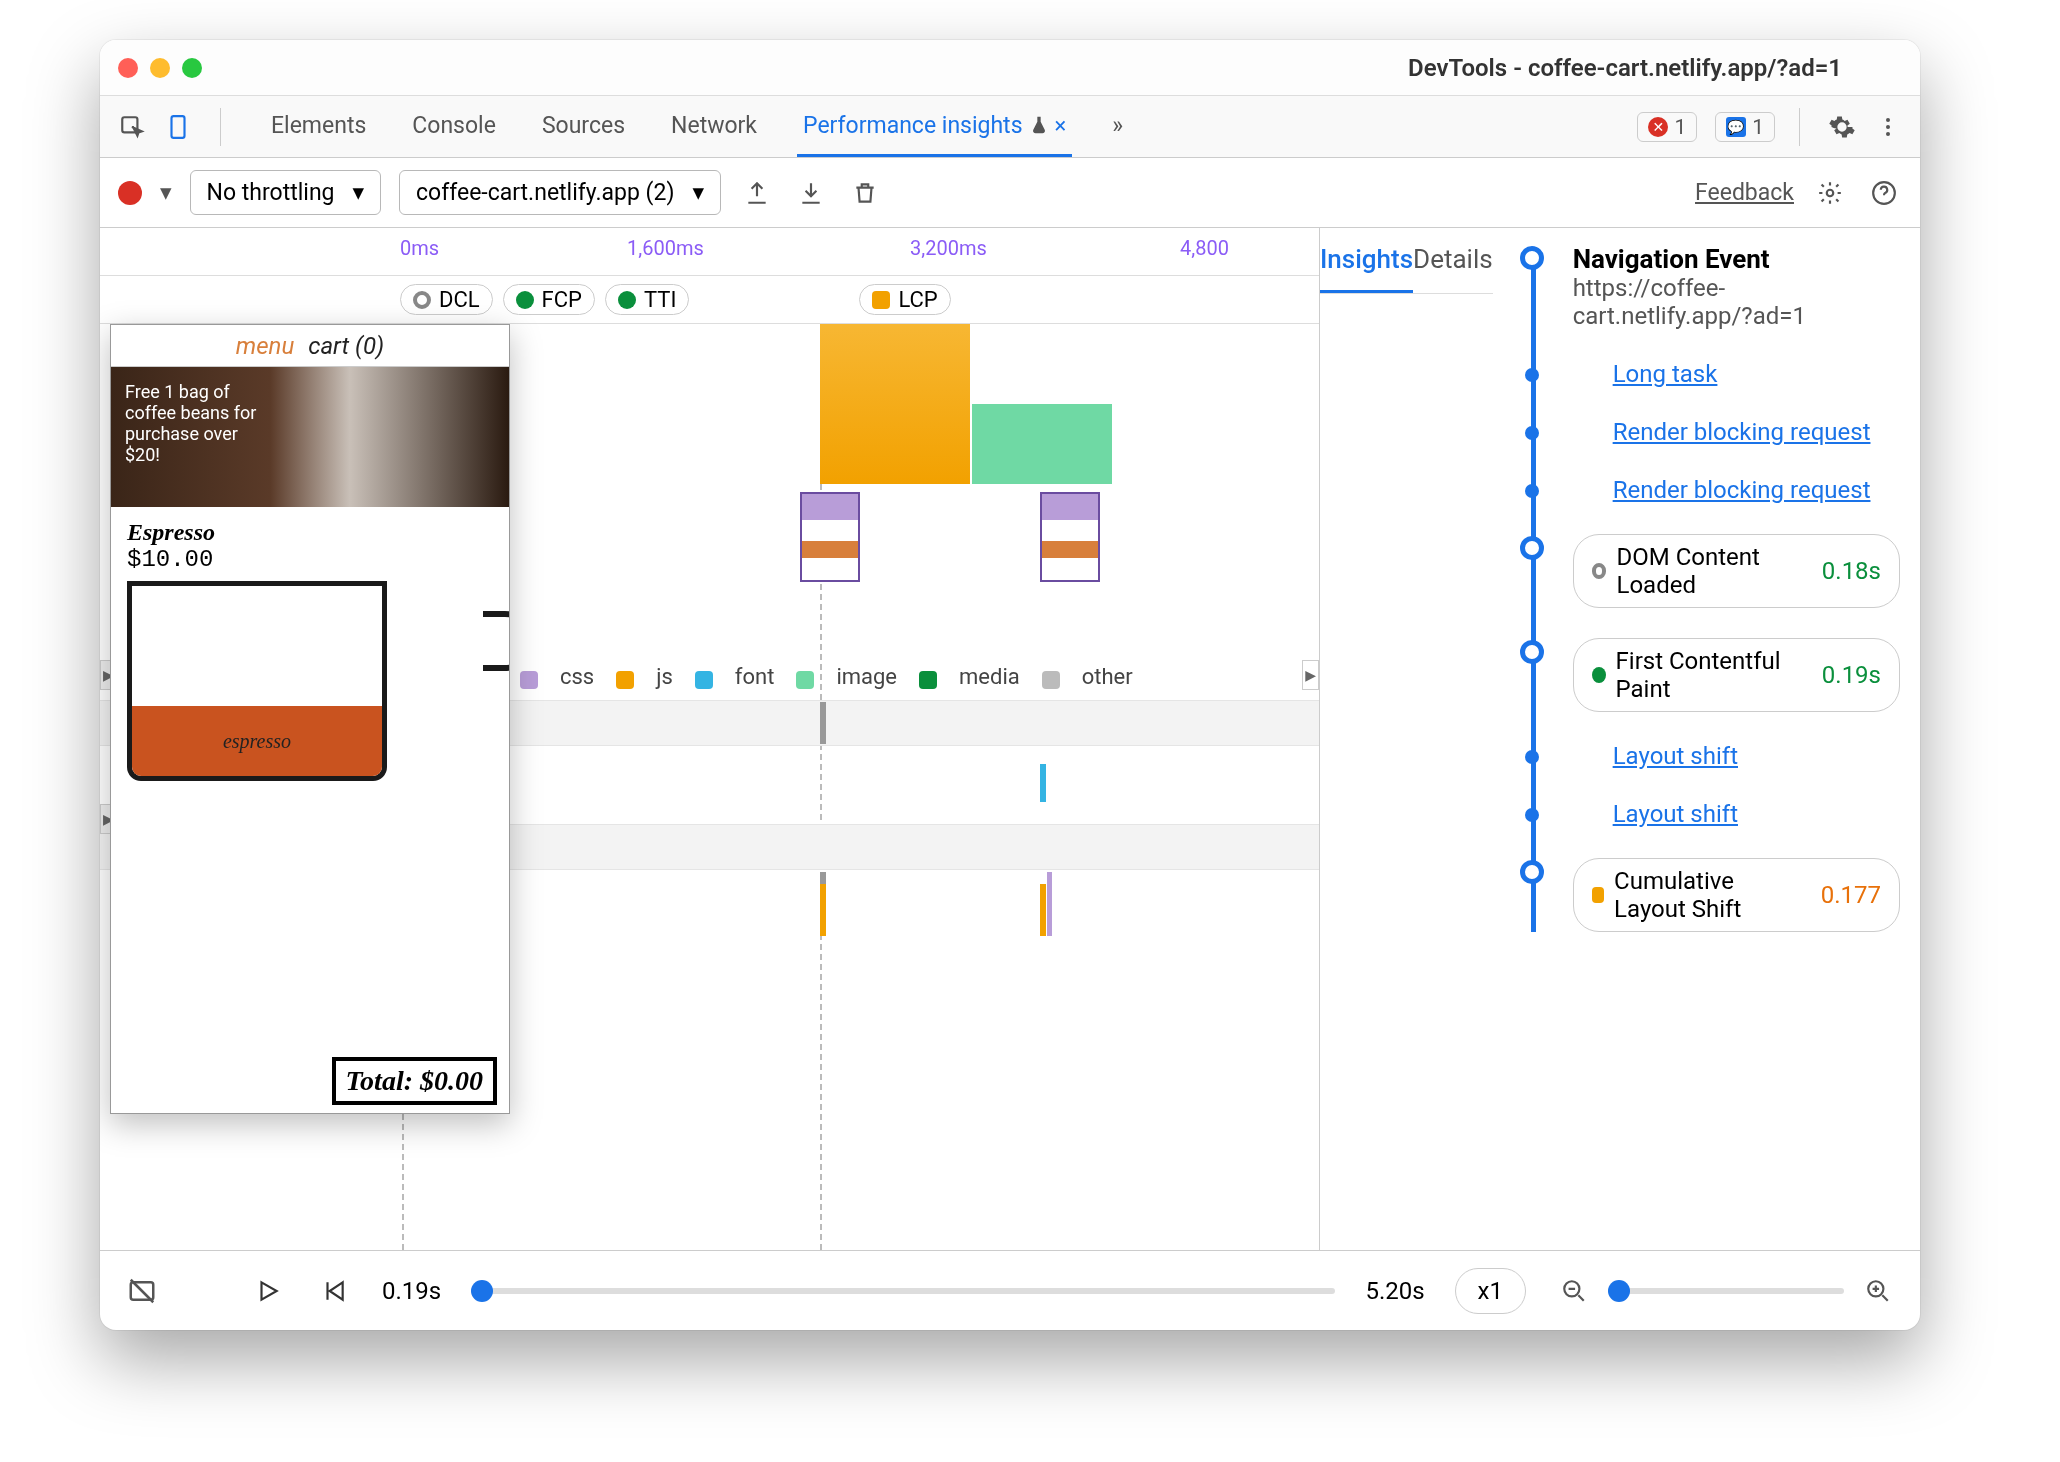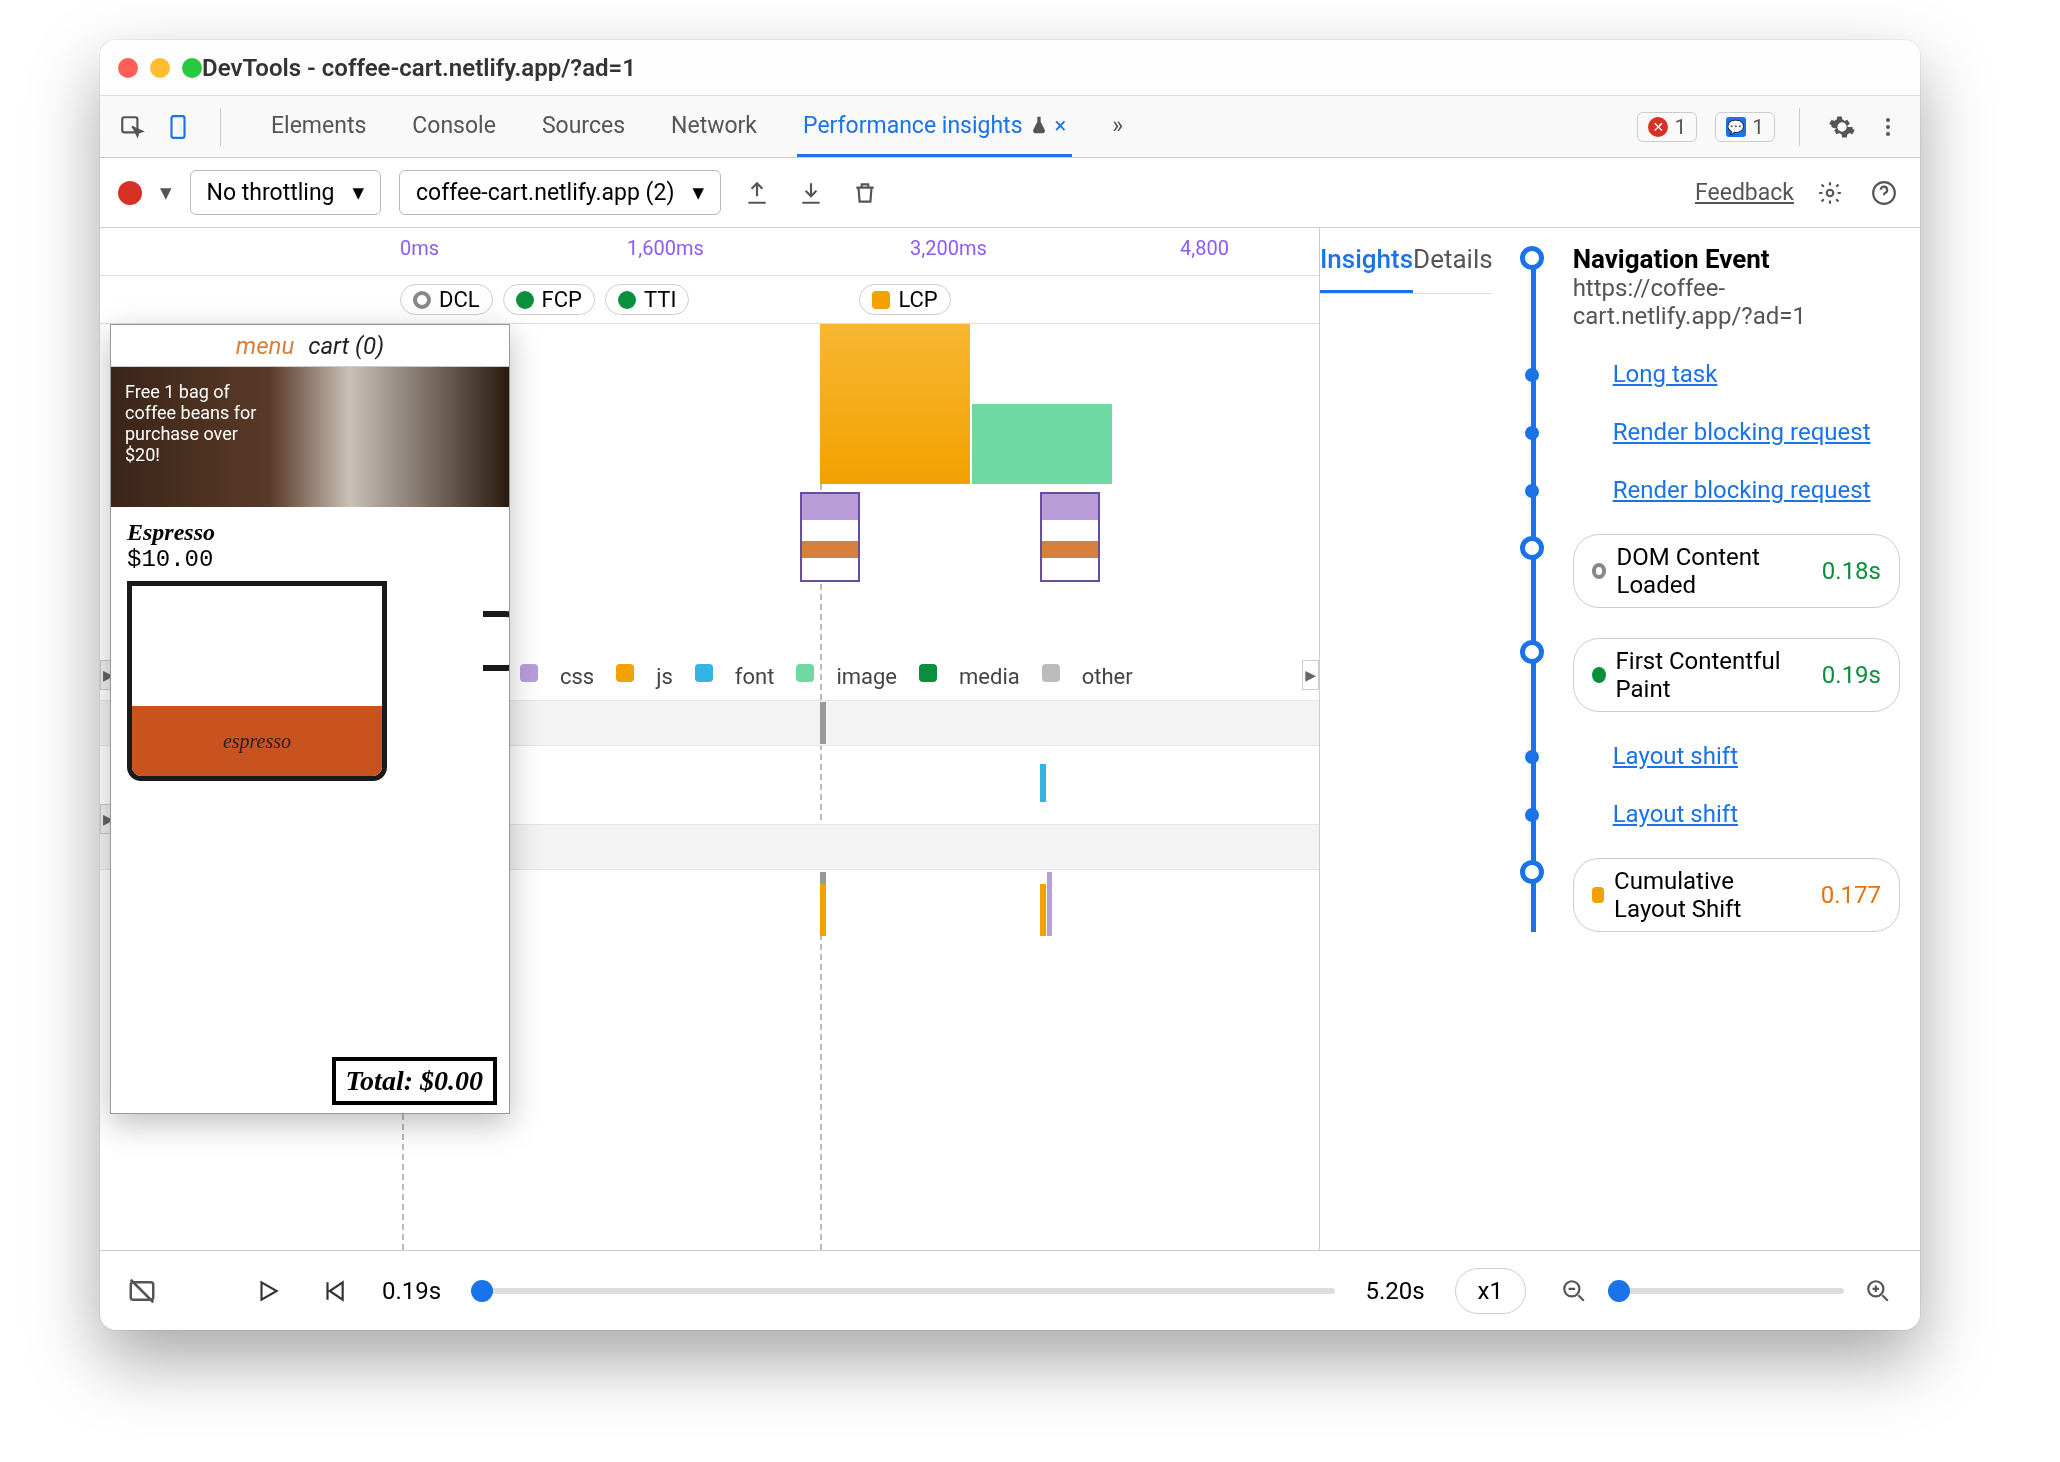--- a/index.html
+++ b/index.html
@@ -2,21 +2,21 @@
 <html><head>
 <meta charset="utf-8">
 <style>
   * { box-sizing: border-box; margin: 0; padding: 0; font-family: -apple-system, BlinkMacSystemFont, "Segoe UI", Roboto, sans-serif; }
   body { background: #fff; width: 2060px; height: 1462px; position: relative; }
   .window { position: absolute; left: 100px; top: 40px; width: 1820px; height: 1290px; background: #fff; border-radius: 16px; box-shadow: 0 30px 70px rgba(0,0,0,0.35), 0 0 0 1px rgba(0,0,0,0.05); overflow: hidden; display:flex; flex-direction:column;}
   .titlebar { height: 56px; display: flex; align-items: center; padding: 0 18px; border-bottom: 1px solid #ddd; background: #fdfdfd; }
   .traffic { display:flex; gap:12px; }
   .dot { width:20px; height:20px; border-radius:50%; }
   .dot.red{background:#ff5f57;} .dot.yellow{background:#febc2e;} .dot.green{background:#28c840;}
-  .title { flex:1; text-align:left; font-weight:600; font-size:24px; color:#333; }
+  .title { flex:1; text-align:right; font-weight:600; font-size:24px; color:#333; }
   .tabbar { height:62px; display:flex; align-items:center; border-bottom:1px solid #ccc; background:#f9f9f9; padding:0 14px; gap:10px; font-size:23px; color:#555;}
   .iconbtn { width:36px; height:36px; display:flex;align-items:center;justify-content:center; border-radius:4px; color:#555;}
   .tabs { display:flex; gap:34px; margin-left:20px; align-items:center; height:100%;}
   .tab { padding:0 6px; height:100%; display:flex; align-items:center; color:#555; gap:6px; border-bottom:3px solid transparent;}
   .tab.active { color:#1a73e8; border-bottom-color:#1a73e8;}
   .spacer{flex:1;}
   .badge{display:flex;align-items:center;gap:6px;border:1px solid #ccc;border-radius:6px;padding:2px 10px;font-size:21px;}
   .badge.err .circ{background:#d93025;} .badge.info .circ{background:#1a73e8;}
   .circ{width:20px;height:20px;border-radius:50%;display:flex;align-items:center;justify-content:center;color:#fff;font-size:14px;}
   .tb-divider{width:1px;height:38px;background:#ccc;margin:0 14px;}
@@ -28,21 +28,21 @@
   .left{flex:1; display:flex; flex-direction:column; position:relative; border-right:1px solid #ccc; min-width:0;}
   .right{width:600px; display:flex; flex-direction:row;}
   .ruler{height:48px;border-bottom:1px solid #ddd;position:relative;font-size:20px;color:#8b5cf6;}
   .ruler .tick{position:absolute;top:8px;}
   .markerrow{height:48px;border-bottom:1px solid #ddd;display:flex;align-items:center;gap:10px;padding-left:300px;font-size:22px;}
   .pill{border:1px solid #ccc;border-radius:22px;padding:2px 12px;display:flex;align-items:center;gap:8px;background:#fff;}
   .sq{width:18px;height:18px;border-radius:4px;}
   .ring{width:18px;height:18px;border-radius:50%;border:4px solid #888;}
   .dotc{width:18px;height:18px;border-radius:50%;}
   .maincanvas{flex:1;position:relative;background:#fff;}
-  .legendrow{position:absolute;left:420px;top:340px;right:20px;display:flex;gap:22px;align-items:flex-start;font-size:22px;color:#444;}
+  .legendrow{position:absolute;left:420px;top:340px;right:20px;display:flex;gap:22px;align-items:flex-end;font-size:22px;color:#444;}
   .block{position:absolute;}
   .carat{position:absolute;left:0;top:336px;background:#eee;border:1px solid #ccc;padding:6px 2px;font-size:14px;color:#666;}
   .caratR{position:absolute;right:0;top:336px;background:#fff;border:1px solid #ccc;padding:6px 2px;font-size:14px;color:#666;}
   .tabhdr{height:66px;display:flex;border-bottom:1px solid #ddd;}
   .tabhdr div{flex:1;display:flex;align-items:center;justify-content:center;font-size:26px;color:#555;border-bottom:3px solid transparent;}
   .tabhdr div.active{color:#1a73e8;border-bottom-color:#1a73e8;font-weight:500;}
   .timeline{flex:1;overflow:auto;padding:16px 20px;}
   .tl{position:relative;padding-left:60px;}
   .rail{position:absolute;left:18px;top:10px;bottom:0;width:5px;background:#1a73e8;}
   .node{position:relative;margin-bottom:30px;font-size:24px;}

